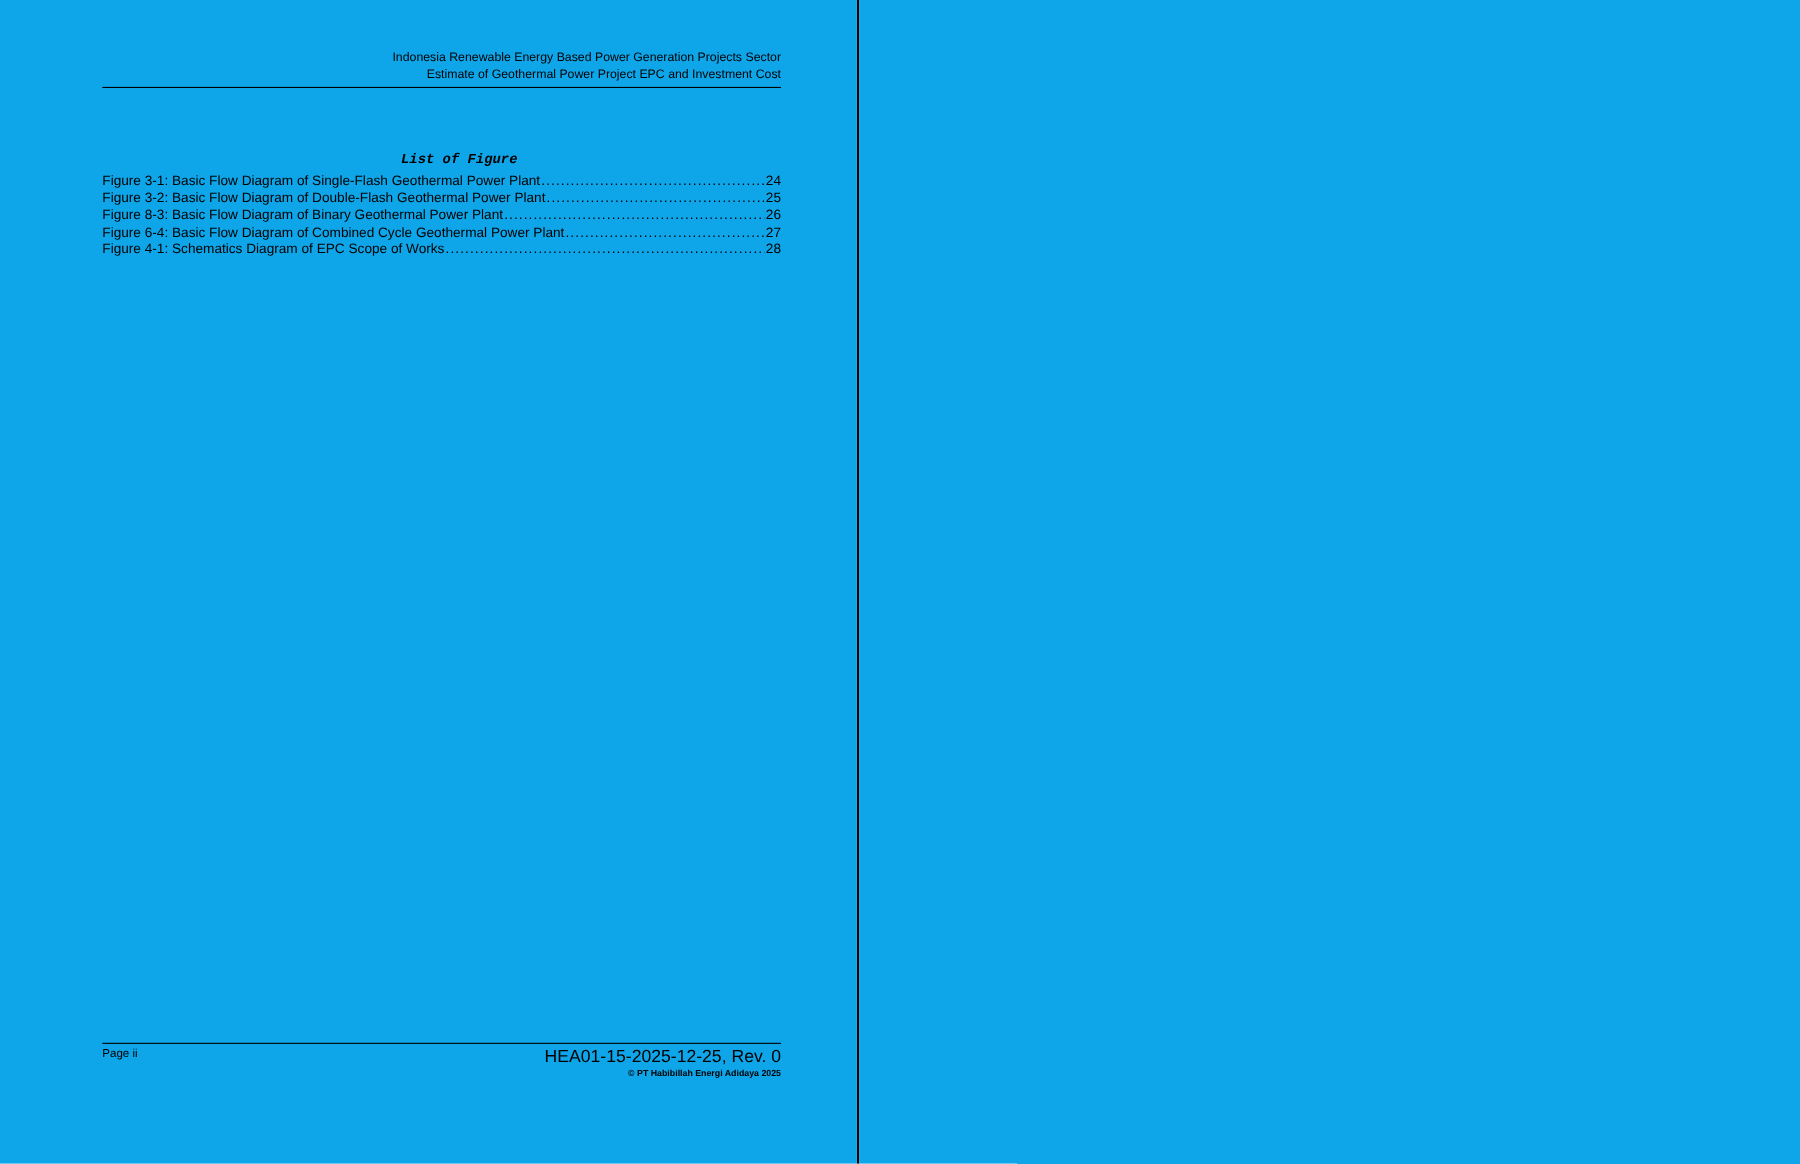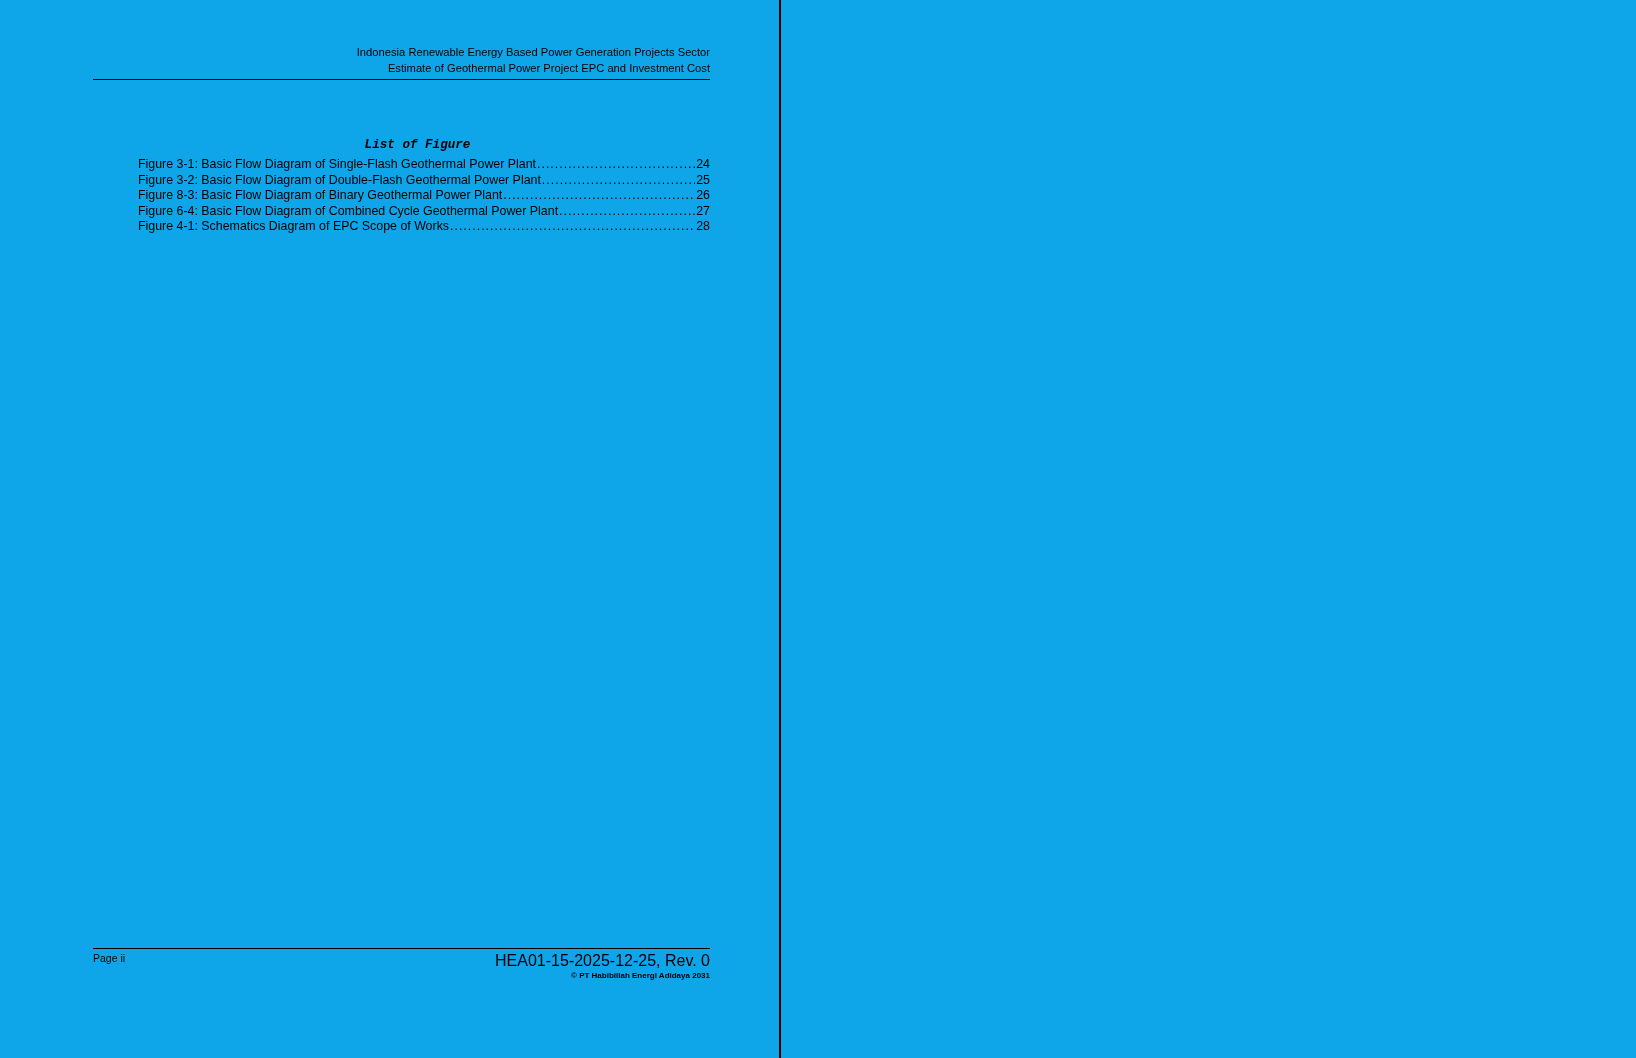--- a/index.html
+++ b/index.html
@@ -99,21 +99,20 @@
     left: 93px;
     width: 617px;
     font-size: 12.4px;
     line-height: 15.6px;
   }
   .lof-entry {
     display: flex;
     align-items: center;
     white-space: nowrap;
     overflow: hidden;
-    margin-left: 45px;
   }
   .lof-label { flex: 0 0 auto; }
   .lof-dots {
     flex: 1 1 auto;
     overflow: hidden;
     white-space: nowrap;
     font-size: 12.4px;
     letter-spacing: 1.0px;
     color: #000;
     margin: 0 1px;
@@ -163,21 +162,21 @@
         <span class="lof-pg">28</span>
       </div>
     </div>
 
     <div class="pg-footer">
       <div class="fr-rule"></div>
       <div class="footer-row">
         <div class="footer-left">Page ii</div>
         <div class="footer-right">
           <div class="footer-doc">HEA01-15-2025-12-25, Rev. 0</div>
-          <div class="footer-copy">© PT Habibillah Energi Adidaya 2031</div>
+          <div class="footer-copy">© PT Habibillah Energi Adidaya 2025</div>
         </div>
       </div>
     </div>
   </div>
 
   <div class="page-divider"></div>
 
   <div class="page page-right">
 
     

